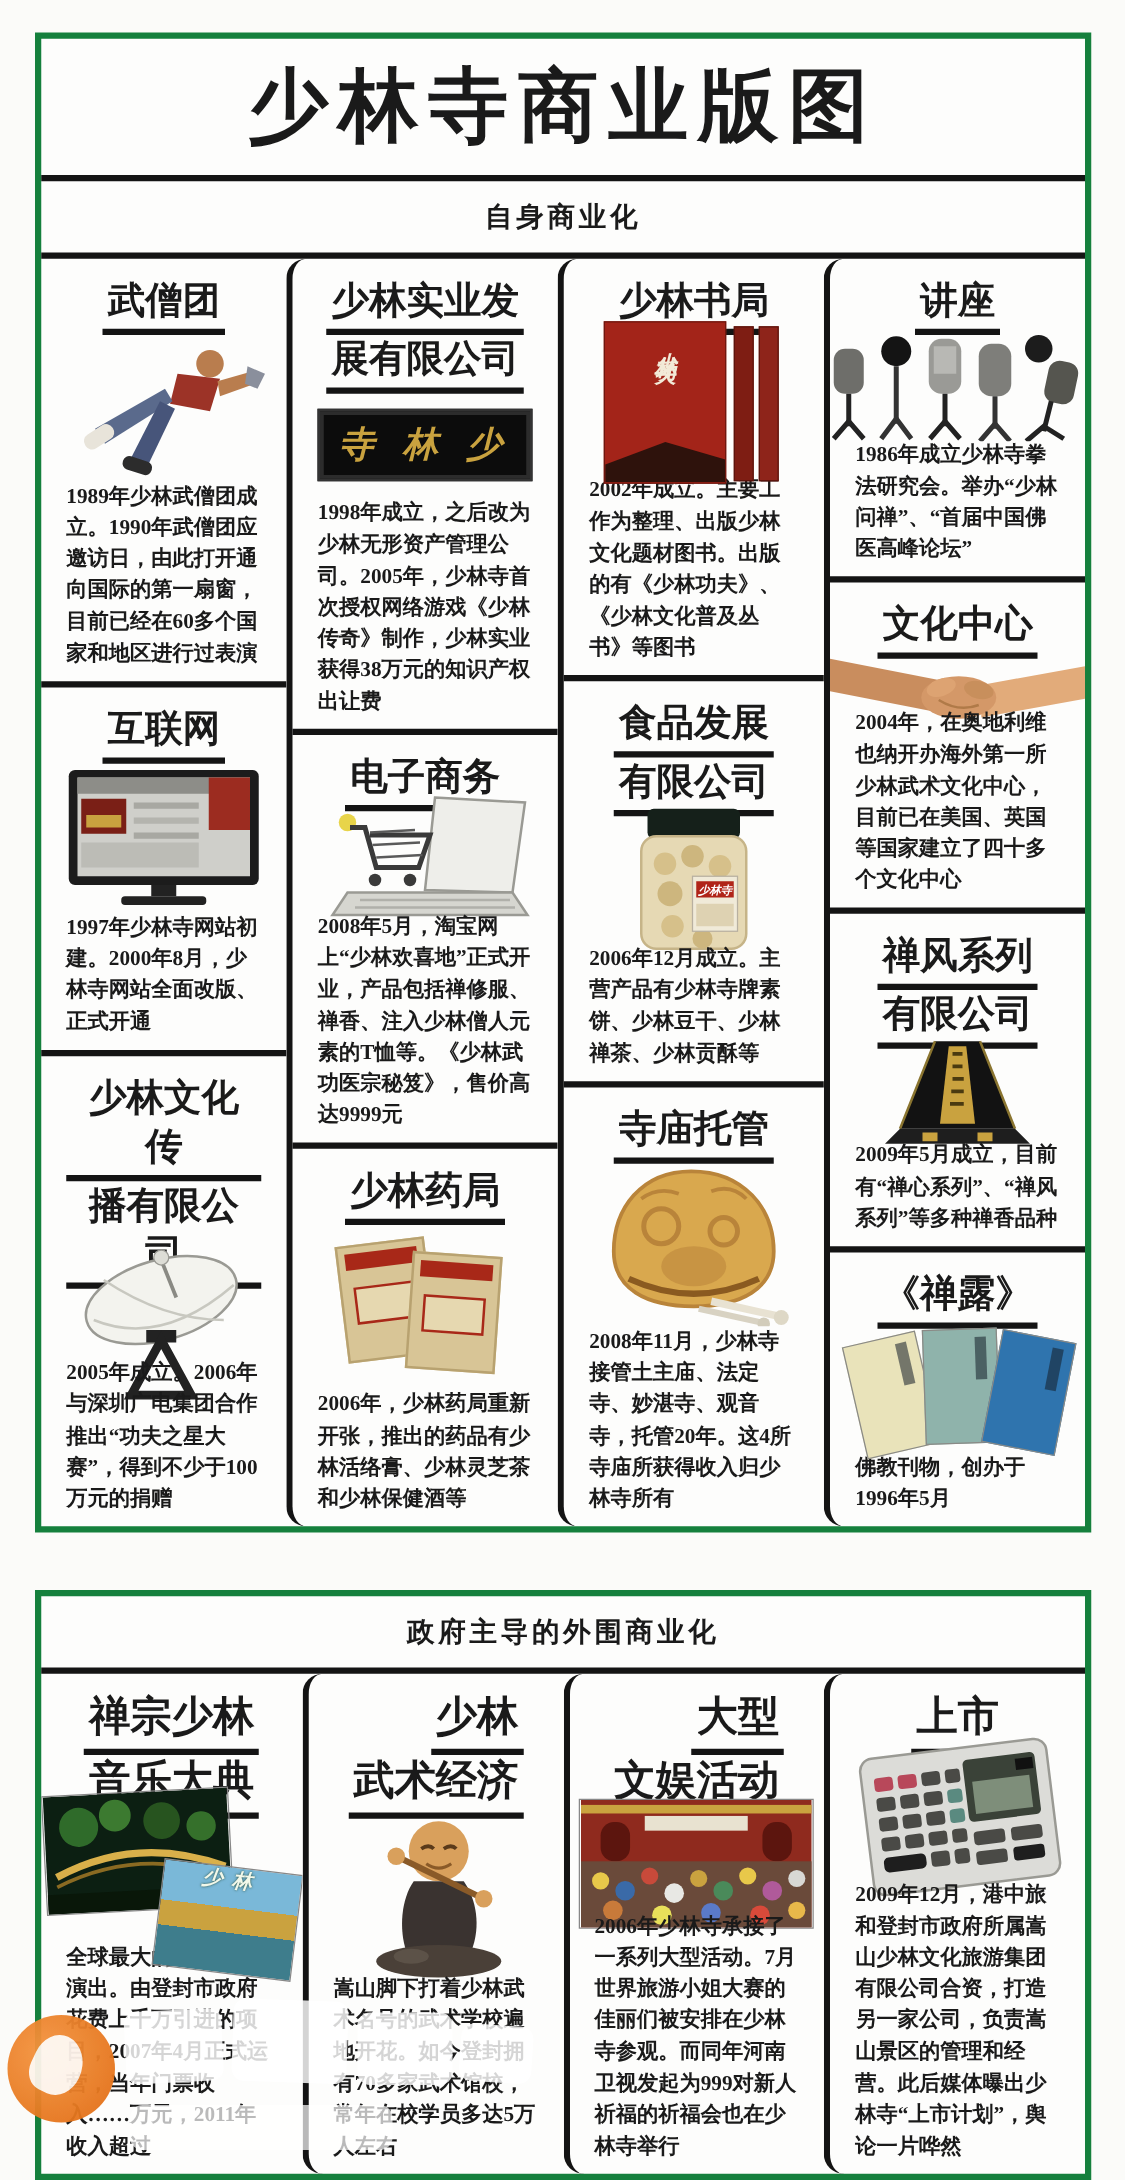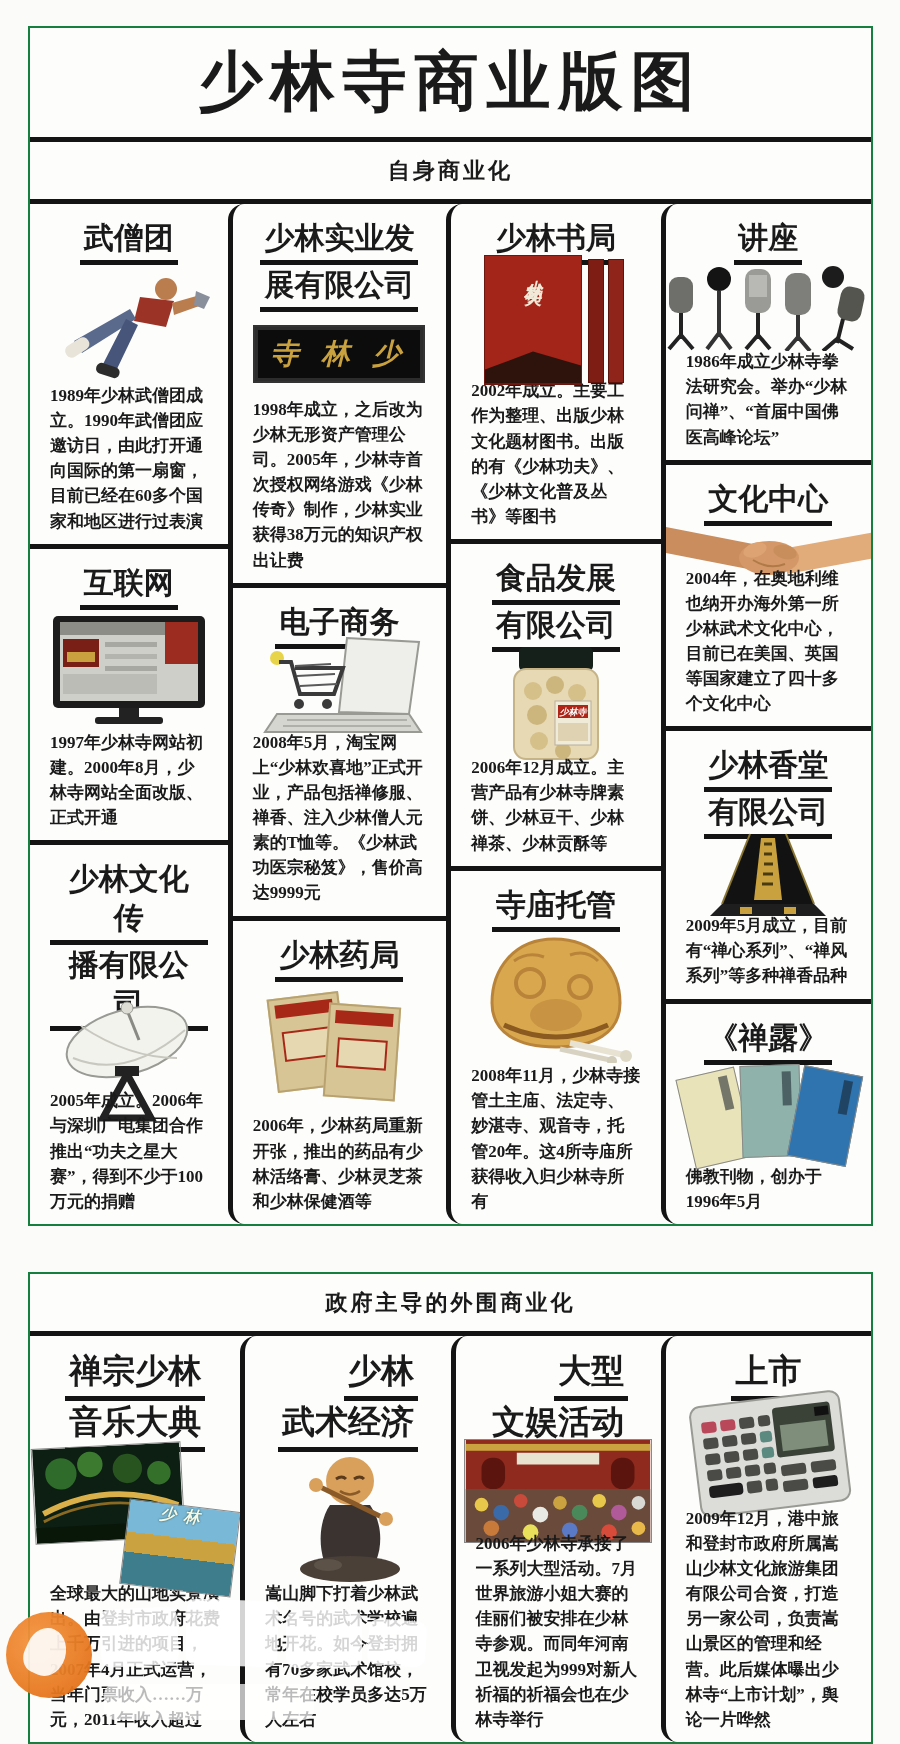--- a/index.html
+++ b/index.html
@@ -2,21 +2,21 @@
 <html><head>
 <meta charset="utf-8">
 <style>
   * { box-sizing: border-box; margin: 0; padding: 0; }
   html,body { width:900px; height:1744px; overflow:hidden; }
   body {
     background:#fbfbf9;
     font-family:"Liberation Serif","DejaVu Serif",serif;
     color:#1a1a1a; font-weight:bold; position:relative;
   }
-  .section { position:absolute; left:28px; width:845px; border:2px solid #15803d;
+  .section { position:absolute; left:28px; width:845px; border:5px solid #15803d;
              background:#fdfdfc; display:flex; flex-direction:column; }
   #section1 { top:26px; height:1200px; }
   #section2 { top:1272px; height:472px; }
   .main-title { text-align:center; font-size:64px; letter-spacing:8px;
                 padding:10px 0 12px; border-bottom:5px solid #141414; }
   .band { text-align:center; font-size:22px; letter-spacing:3px;
           padding:14px 0 13px; border-bottom:5px solid #141414; }
   .grid { flex:1; display:flex; min-height:0; }
   .col { display:flex; flex-direction:column; min-width:0; min-height:0; }
   .col + .col { border-left:5px solid #141414;border-radius:16px; }
@@ -299,21 +299,21 @@
             <ellipse cx="108" cy="50" rx="30" ry="17" fill="#d49868"></ellipse>
             <ellipse cx="94" cy="42" rx="12" ry="7" fill="#dda372" transform="rotate(-18 94 42)"></ellipse>
             <ellipse cx="124" cy="44" rx="12" ry="7" fill="#c88f5c" transform="rotate(14 124 44)"></ellipse>
             <path d="M92,52 q16,10 32,4" stroke="#b07a48" stroke-width="2" fill="none"></path>
           </svg>
         </div>
         <p class="box-text">2004年，在奥地利维也纳开办海外第一所少林武术文化中心，目前已在美国、英国等国家建立了四十多个文化中心</p>
       </div>
       <div class="box" style="flex:278 1 0">
         <div class="box-title">
-          <div><span class="tl">少林香堂</span></div>
+          <div><span class="tl">禅风系列</span></div>
           <div><span class="tl">有限公司</span></div>
         </div>
         <div class="fig">
           <svg width="160" height="92" viewBox="0 0 160 92">
             <polygon points="62,4 98,4 126,74 34,74" fill="#121212"></polygon>
             <polygon points="73,8 87,8 94,70 66,70" fill="#c9a23f"></polygon>
             <path d="M76,14 h8 M76,24 h8 M76,34 h9 M75,44 h10 M74,54 h11" stroke="#4a3a10" stroke-width="3"></path>
             <line x1="62" y1="4" x2="34" y2="74" stroke="#8a7530" stroke-width="2"></line>
             <line x1="98" y1="4" x2="126" y2="74" stroke="#8a7530" stroke-width="2"></line>
             <polygon points="34,74 126,74 138,86 22,86" fill="#1e1e1e"></polygon>

